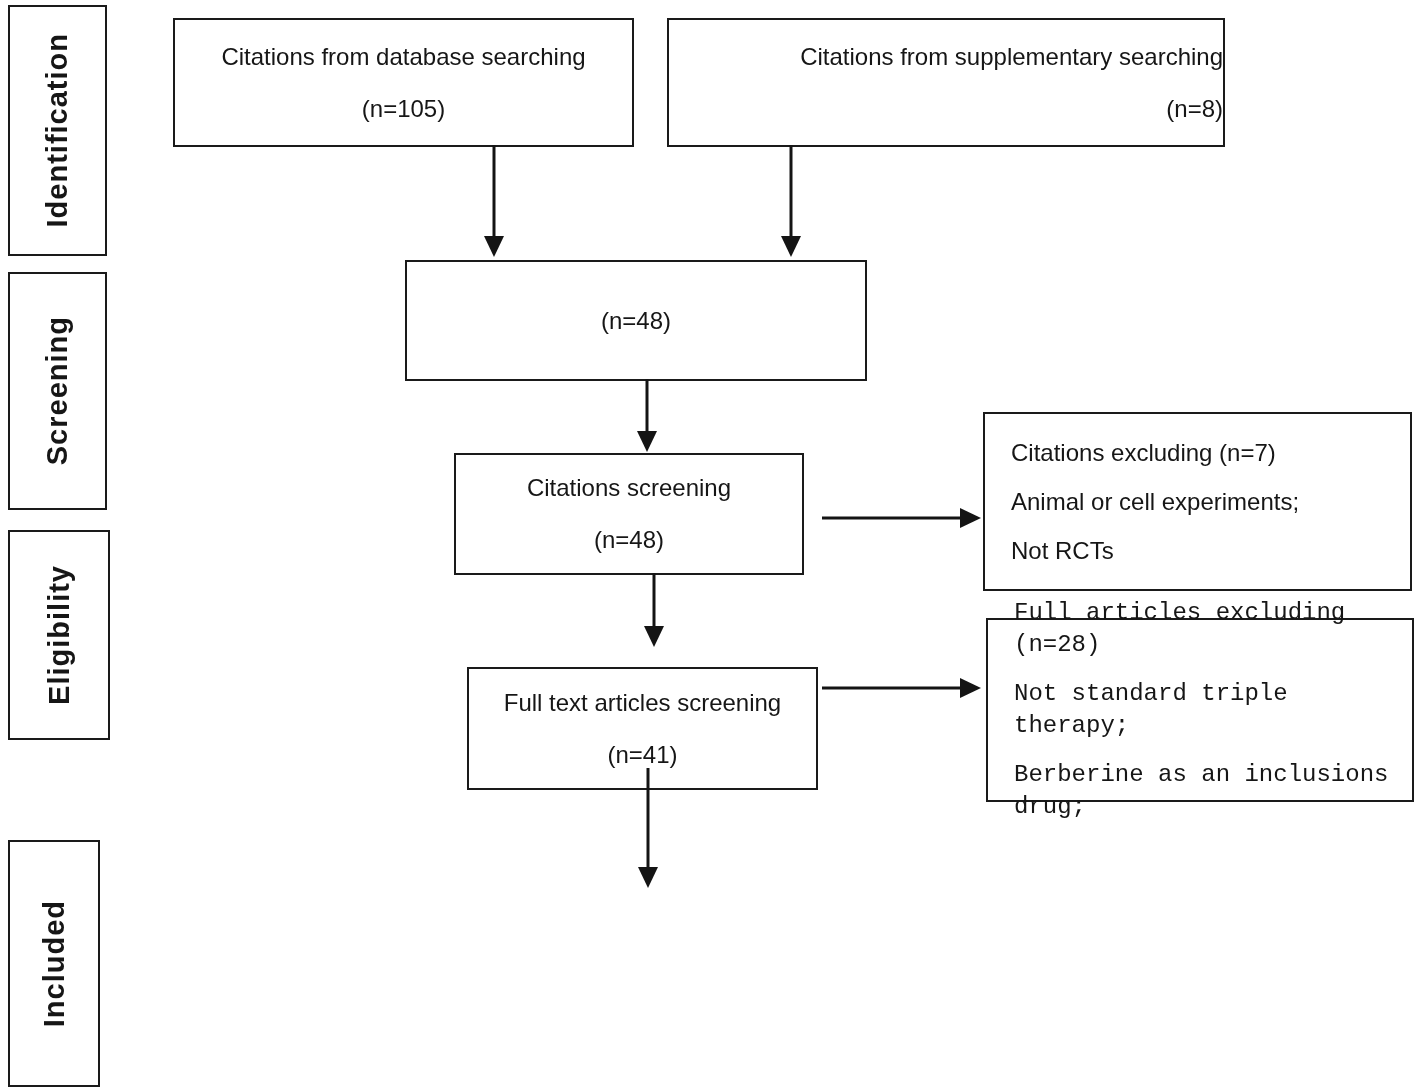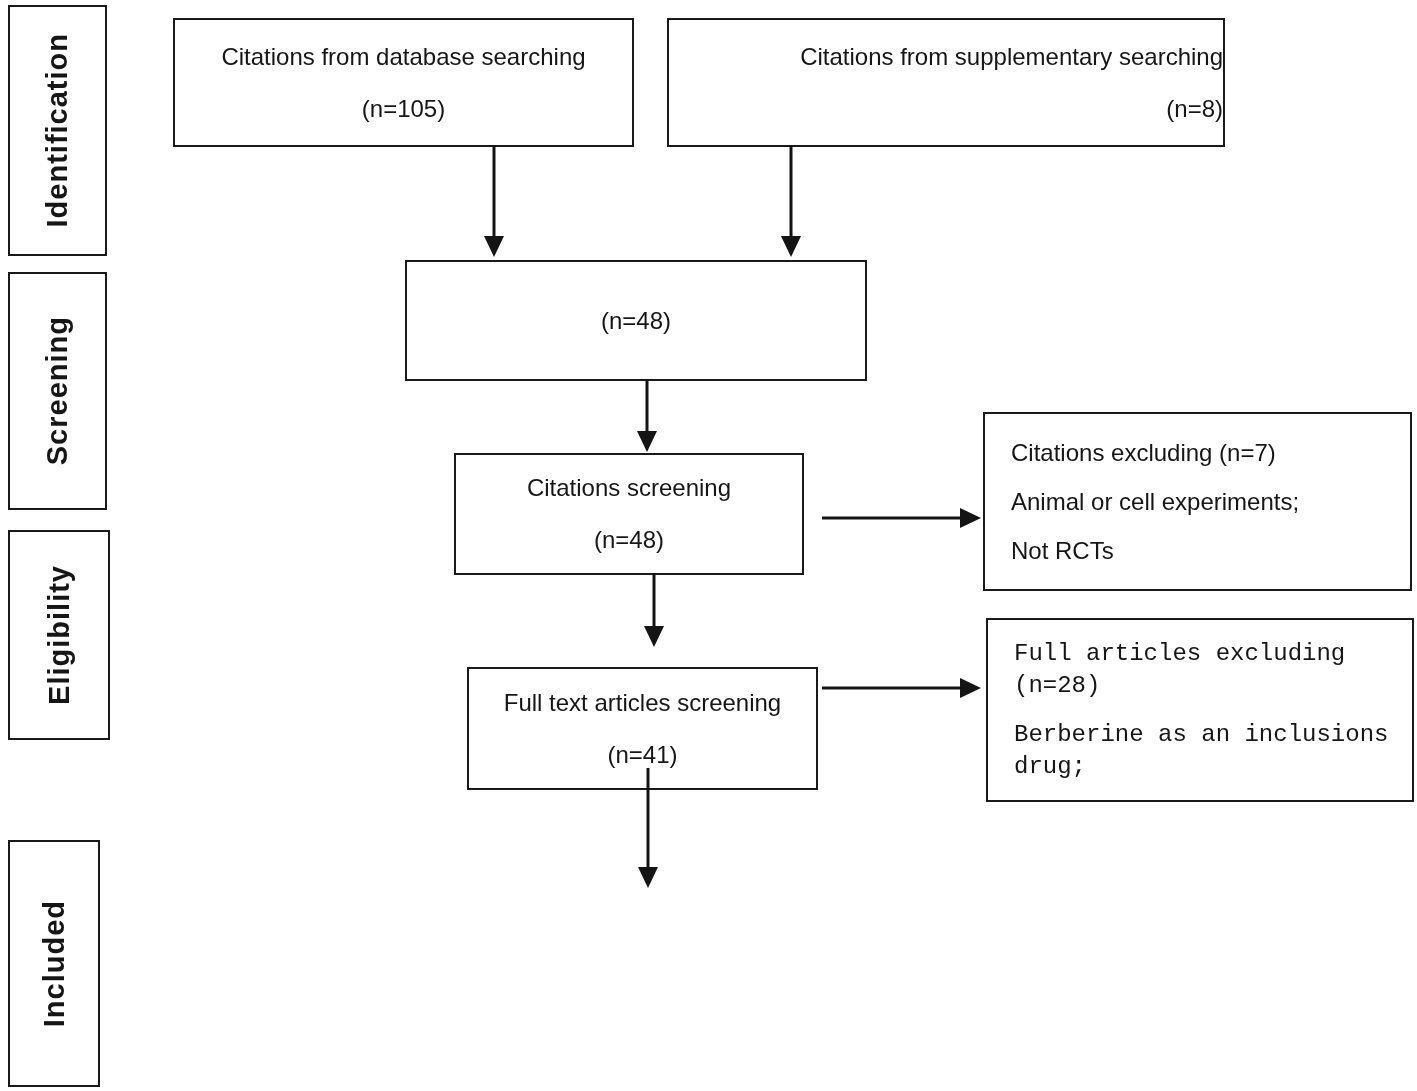--- a/index.html
+++ b/index.html
@@ -110,20 +110,21 @@
 
 
   <div class="ebox" style="left:983px; top:412px; width:425px; height:175px;">
     <div class="eline">Citations excluding (n=7)</div>
     <div class="eline">Animal or cell experiments;</div>
     <div class="eline">Not RCTs</div>
   </div>
 
   <div class="ebox" style="left:986px; top:618px; width:424px; height:180px;font-family:Liberation Mono, monospace;">
     <div class="eline">Full articles excluding (n=28)</div>
+    <div class="eline">Not standard triple therapy;</div>
     <div class="eline">Berberine as an inclusions drug;</div>
   </div>
 
   <svg class="arrows" width="1417" height="1091" viewBox="0 0 1417 1091">
 
     <g>
       <line x1="494" y1="145" x2="494" y2="238"></line>
       <polygon points="484,236 504,236 494,257"></polygon>
     </g>
 

